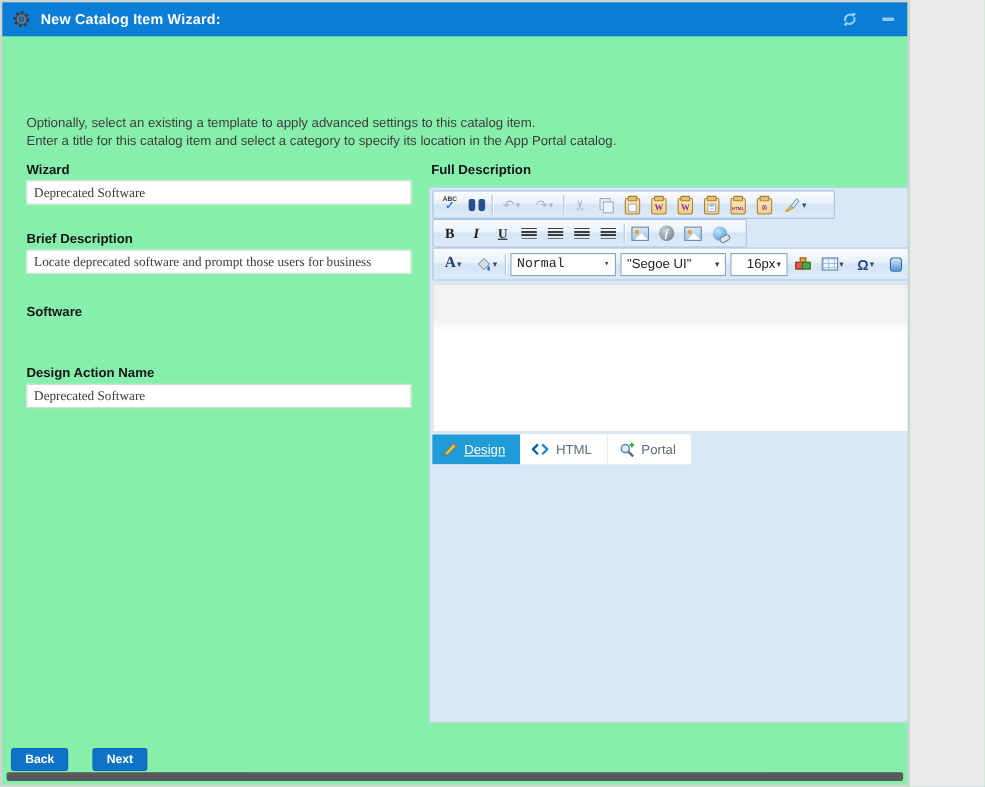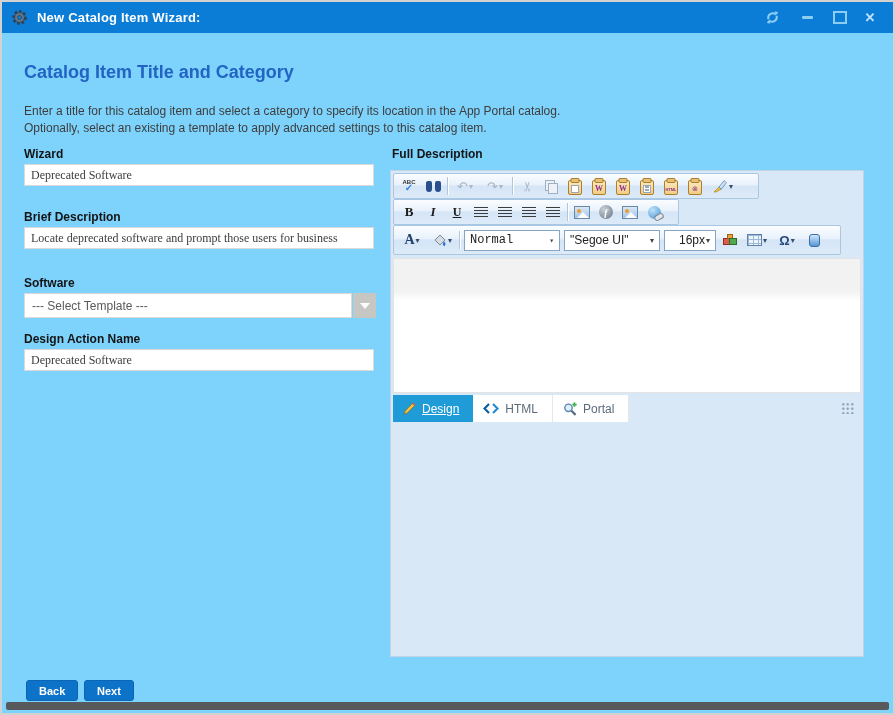--- a/index.html
+++ b/index.html
@@ -1,16 +1,16 @@
 <!DOCTYPE html>
 <html><head>
 <meta charset="utf-8">
 <style>
   html,body{margin:0;padding:0;background:#e9e9e9;font-family:"Liberation Sans",sans-serif;}
-  .window{position:relative;width:895px;height:715px;background:#7dd3fc;border:2px solid #d2d2d2;box-sizing:border-box;overflow:hidden;}
+  .window{position:relative;width:827px;height:715px;background:#86efac;border:2px solid #d2d2d2;box-sizing:border-box;overflow:hidden;}
   
   .titlebar{position:absolute;left:0;top:0;right:0;height:31px;background:#0b7dd6;display:flex;align-items:center;}
   .titlebar .appicon{margin-left:9px;display:flex;align-items:center;}
   .titlebar .title{color:#fff;font-weight:bold;font-size:13px;margin-left:9px;letter-spacing:.2px;}
   .winctl{position:absolute;top:0;height:31px;width:24px;display:flex;align-items:center;justify-content:center;cursor:pointer;}
   .ctl-refresh{left:758px;} .ctl-min{left:793px;} .ctl-max{left:826px;} .ctl-close{left:856px;}
   .minbar{width:11px;height:3px;background:#8ecdf2;border-radius:1px;}
   .maxbox{width:10px;height:9px;border:2px solid #8ecdf2;}
   .closex{color:#bfe4f9;font-size:13px;font-weight:bold;line-height:1;}
   
@@ -75,21 +75,21 @@
   .omega{font-size:13px;font-weight:bold;color:#27497c;line-height:1;}
   .snip{width:11px;height:13px;background:linear-gradient(#cfe7fa,#5596d6);border:1px solid #3b6ea8;border-radius:3px;box-sizing:border-box;}
   
   .econtent{position:absolute;left:2px;top:87px;width:468px;height:135px;background:linear-gradient(to bottom,#f2f2f2 0,#f2f2f2 32px,#ffffff 42px,#ffffff 100%);border:1px solid #e3e3e3;box-sizing:border-box;cursor:text;}
   .tabstrip{position:absolute;left:2px;top:224px;height:27px;display:flex;background:#fff;}
   .etab{height:27px;display:flex;align-items:center;gap:6px;padding:0 14px 0 10px;font-size:12px;color:#5b6b7b;background:#fff;border-right:1px solid #e4e8ec;cursor:pointer;box-sizing:border-box;}
   .etab.active{background:#1f9bd8;color:#fff;border-right:none;text-decoration:underline;}
   .grip{position:absolute;right:9px;top:231px;width:13px;height:12px;background-image:radial-gradient(circle,#8a9bb0 1.1px,transparent 1.3px);background-size:4.5px 4.5px;cursor:nwse-resize;}
   
   .btn{position:absolute;top:678px;height:21px;background:#0d73c9;border:1px solid #0a66b4;border-radius:3px;color:#fff;font-weight:bold;font-size:11px;font-family:"Liberation Sans",sans-serif;cursor:pointer;padding:0 12px;}
-  .btn-back{left:24px;} .btn-next{left:82px;}
+  .btn-back{left:8px;} .btn-next{left:82px;}
   .bottombar{position:absolute;left:4px;right:4px;bottom:3px;height:8px;background:#58595b;border-radius:2px;}
 </style>
 </head>
 <body>
 
 <div class="window">
 
   <div class="titlebar">
     <span class="appicon">
       <svg width="17" height="17" viewBox="0 0 16 16">
@@ -111,39 +111,32 @@
         <span class="minbar"></span>
       </span>
     <span class="winctl ctl-max">
         <span class="maxbox"></span>
       </span>
     <span class="winctl ctl-close">
         <span class="closex">✕</span>
       </span>
   </div>
 
-  <div class="heading">Catalog Item Title and Category</div>
   <div class="intro">
+    <div>Optionally, select an existing a template to apply advanced settings to this catalog item.</div>
     <div>Enter a title for this catalog item and select a category to specify its location in the App Portal catalog.</div>
-    <div>Optionally, select an existing a template to apply advanced settings to this catalog item.</div>
   </div>
 
   <div class="flabel" style="left:22px;top:145px;">Wizard</div>
   <input class="txt" style="top: 162px;" value="Deprecated Software">
 
   <div class="flabel" style="left:22px;top:208px;">Brief Description</div>
   <input class="txt" style="top: 225px;" value="Locate deprecated software and prompt those users for business">
 
   <div class="flabel" style="left:22px;top:274px;">Software</div>
-  <div class="combo">
-    <span class="cfield">--- Select Template ---</span>
-    <span class="cbtn">
-        <span class="carrow"></span>
-      </span>
-  </div>
 
   <div class="flabel" style="left:22px;top:330px;">Design Action Name</div>
   <input class="txt" style="top: 347px;" value="Deprecated Software">
 
   <div class="flabel" style="left:390px;top:145px;">Full Description</div>
 
   <div class="editor">
 
     <div class="tbrow row1">
       <span class="tbtn">

